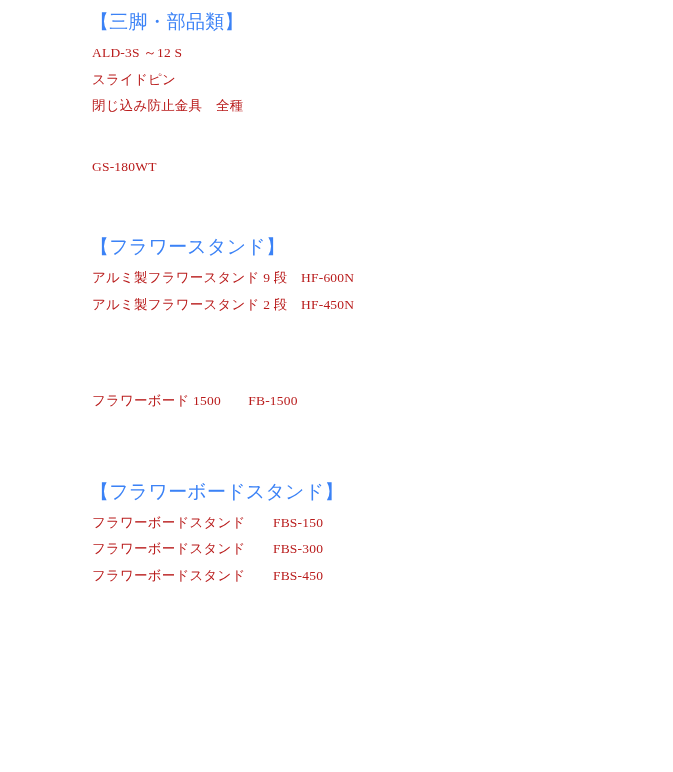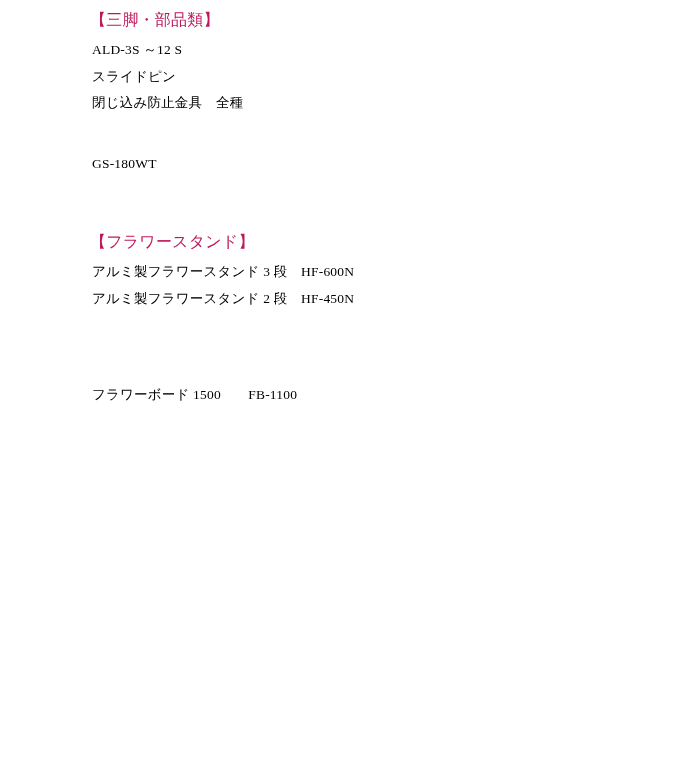--- a/index.html
+++ b/index.html
@@ -21,34 +21,34 @@
     padding: 0;
     box-sizing: border-box;
   }
   .doc-body {
     padding-top: 8px;
   }
   .section {
     margin: 0;
   }
   .heading {
-    font-size: 16px;
+    font-size: 19px;
     line-height: 1.0;
-    color: #be185d;
+    color: #3b82f6;
     margin-left: 90px;
     padding-top: 4px;
     padding-bottom: 2px;
     white-space: pre;
     letter-spacing: 0.2px;
     font-family: Liberation Serif, serif;
   }
   .line {
     font-size: 13.5px;
     line-height: 1.0;
-    color: #000000;
+    color: #b91c1c;
     margin-left: 92px;
     white-space: pre;
     letter-spacing: 0.2px;
     padding-top: 13px;
   }
   .spacer-md { height: 34px; }
   .spacer-lg { height: 60px; }
   .spacer-xl { height: 70px; }
 </style>
 </head>
@@ -67,27 +67,33 @@
     <div class="spacer-md"></div>
 
     <div class="section">
       <div class="line">GS-180WT</div>
     </div>
 
     <div class="spacer-lg"></div>
 
     <div class="section">
       <div class="heading">【フラワースタンド】</div>
-      <div class="line">アルミ製フラワースタンド 3 段　HF-600N</div>
+      <div class="line">アルミ製フラワースタンド 9 段　HF-600N</div>
       <div class="line">アルミ製フラワースタンド 2 段　HF-450N</div>
     </div>
 
     <div class="spacer-xl"></div>
 
     <div class="section">
-      <div class="line">フラワーボード 1500　　FB-1100</div>
+      <div class="line">フラワーボード 1500　　FB-1500</div>
     </div>
 
     <div class="spacer-xl"></div>
 
+    <div class="section">
+      <div class="heading">【フラワーボードスタンド】</div>
+      <div class="line">フラワーボードスタンド　　FBS-150</div>
+      <div class="line">フラワーボードスタンド　　FBS-300</div>
+      <div class="line">フラワーボードスタンド　　FBS-450</div>
+    </div>
 
   </div>
 </div>
 
 </body></html>

